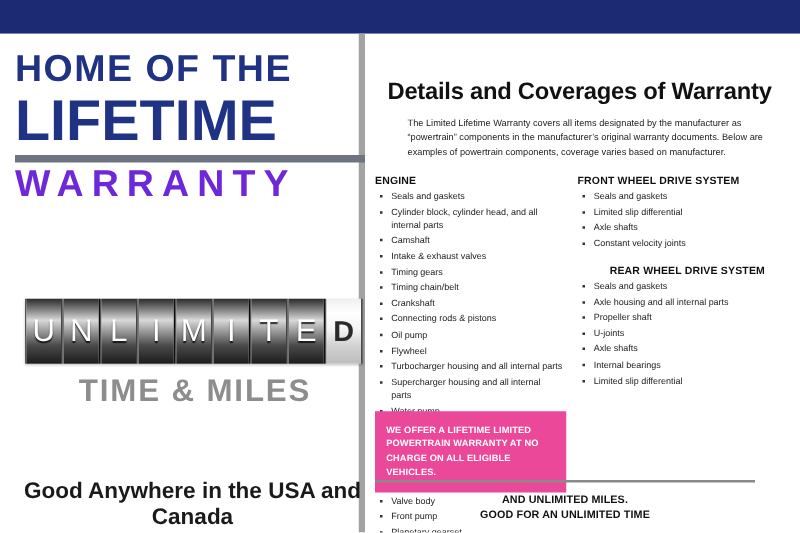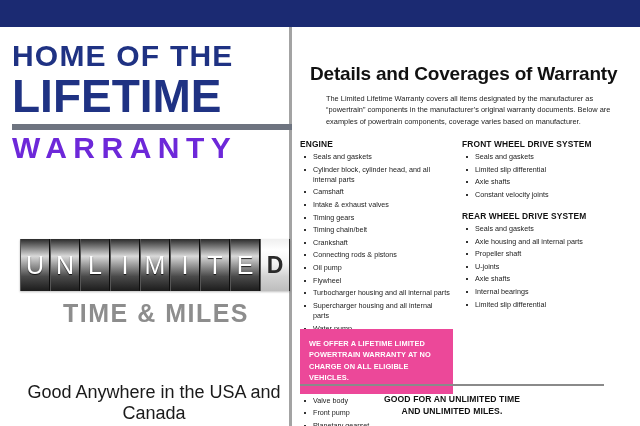--- a/index.html
+++ b/index.html
@@ -35,21 +35,21 @@
     top: 27px; left: 0;
     width: 640px;
     height: 399px;
     display: flex;
   }
   .left-panel {
     width: 308px;
     height: 100%;
     position: relative;
     background: #ffffff;
-    border-right: 3px solid #a3a3a3;
+    border-right: 5px solid #a3a3a3;
     box-sizing: border-box;
   }
   .right-panel {
     flex: 1;
     height: 100%;
     position: relative;
     background: #ffffff;
     padding: 16px 10px 0 10px;
     box-sizing: border-box;
   }
@@ -134,21 +134,21 @@
     font-weight: bold;
     color: #8d8d8d;
     letter-spacing: 1.5px;
   }
   .good-anywhere {
     position: absolute;
     top: 355px; left: 0;
     width: 308px;
     text-align: center;
     font-size: 18px;
-    font-weight: normal;
+    font-weight: bold;
     color: #1a1a1a;
   }
   
   .details-title {
     margin: 20px 0 0 8px;
     font-size: 19px;
     font-weight: bold;
     color: #111111;
     letter-spacing: -0.2px;
   }
@@ -169,21 +169,21 @@
   .col {
     width: 152px;
   }
   .sec-head {
     font-size: 8.4px;
     font-weight: bold;
     color: #111111;
     letter-spacing: 0.15px;
     margin: 0 0 3px 0;
   }
-  .sec-head.spaced { margin-top: 11px; }
+  .sec-head.spaced { margin-top: 11px; text-align: right; }
   ul.items {
     margin: 0;
     padding: 0;
     list-style: none;
   }
   ul.items li {
     position: relative;
     padding-left: 13px;
     font-size: 7.2px;
     line-height: 1.42;
@@ -317,19 +317,19 @@
               <li>Limited slip differential</li>
             </ul>
           </div>
       </div>
 
       <div class="callout">WE OFFER A LIFETIME LIMITED POWERTRAIN WARRANTY AT NO CHARGE ON ALL ELIGIBLE VEHICLES.</div>
 
       <div class="foot-rule"></div>
 
       <div class="foot-text">
+        <div>AND UNLIMITED MILES.</div>
         <div>GOOD FOR AN UNLIMITED TIME</div>
-        <div>AND UNLIMITED MILES.</div>
       </div>
     </div>
 
   </div>
 </div>
 
 </body></html>

